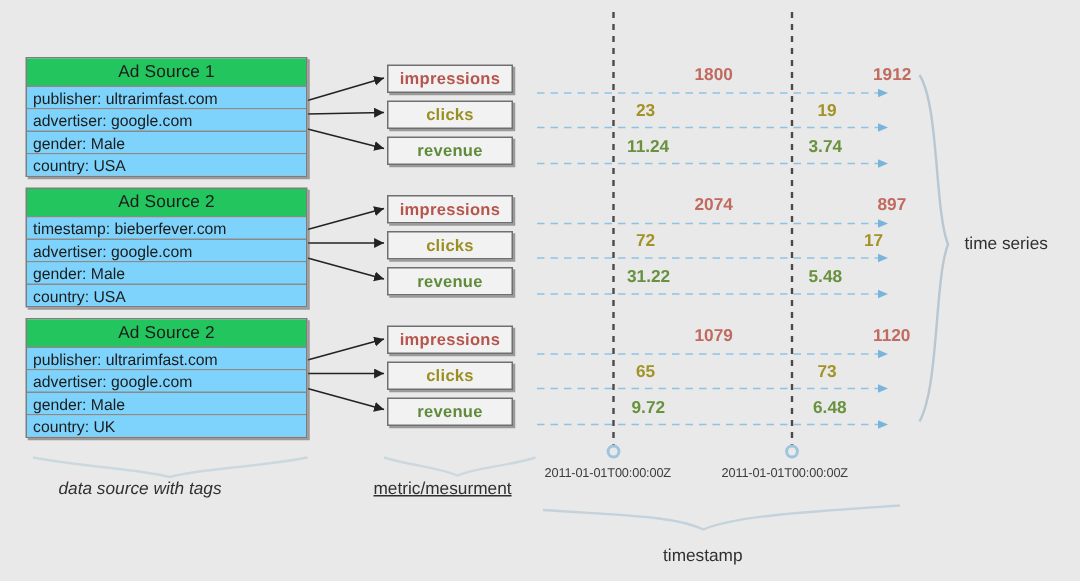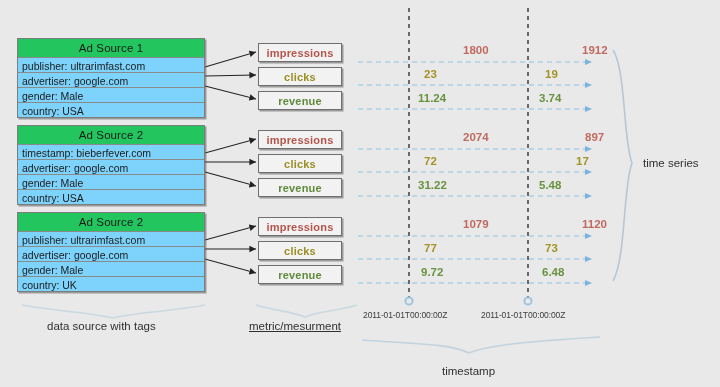--- a/index.html
+++ b/index.html
@@ -222,26 +222,26 @@
 
   <div class="val v-impressions" style="left:416px; top:131px;">2074</div>
   <div class="val v-impressions" style="left:538px; top:131px;">897</div>
   <div class="val v-clicks" style="left:424px; top:155px;">72</div>
   <div class="val v-clicks" style="left:576px; top:155px;">17</div>
   <div class="val v-revenue" style="left:418px; top:179px;">31.22</div>
   <div class="val v-revenue" style="left:539px; top:179px;">5.48</div>
 
   <div class="val v-impressions" style="left:416px; top:218px;">1079</div>
   <div class="val v-impressions" style="left:535px; top:218px;">1120</div>
-  <div class="val v-clicks" style="left:424px; top:242px;">77</div>
+  <div class="val v-clicks" style="left:424px; top:242px;">65</div>
   <div class="val v-clicks" style="left:545px; top:242px;">73</div>
   <div class="val v-revenue" style="left:421px; top:266px;">9.72</div>
   <div class="val v-revenue" style="left:542px; top:266px;">6.48</div>
 
   <div class="ts-label" style="left:363px; top:310px;">2011-01-01T00:00:00Z</div>
   <div class="ts-label" style="left:481px; top:310px;">2011-01-01T00:00:00Z</div>
 
-  <div class="caption" style="left:47px; top:320px;">data source with tags</div>
+  <div class="caption" style="left:39px; top:320px;font-style:italic;">data source with tags</div>
   <div class="caption" style="left:249px; top:320px;text-decoration:underline;">metric/mesurment</div>
   <div class="caption" style="left:643px; top:157px;">time series</div>
   <div class="caption" style="left:442px; top:365px;">timestamp</div>
 
 </div>
 
 </body></html>

